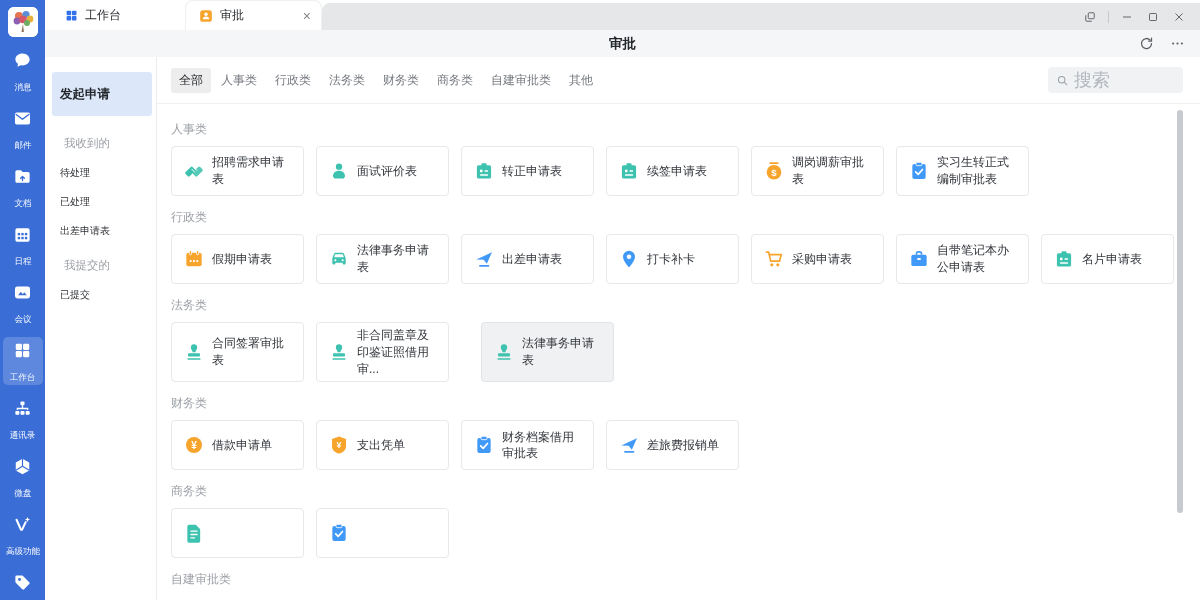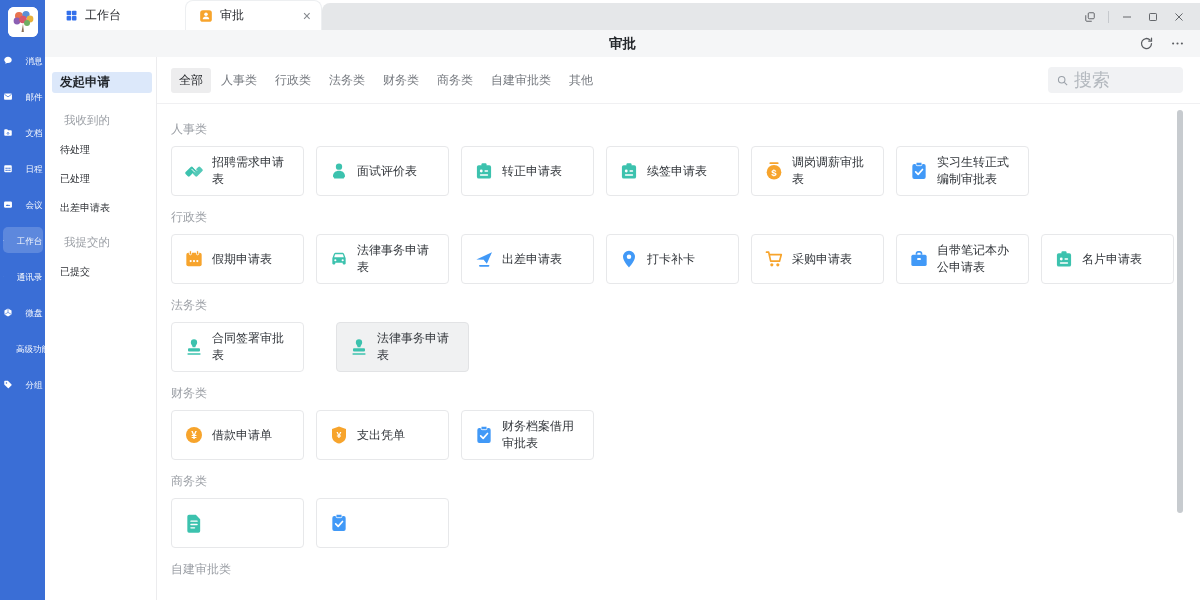--- a/index.html
+++ b/index.html
@@ -3,21 +3,21 @@
 <meta charset="utf-8">
 <style>
   * { margin:0; padding:0; box-sizing:border-box; }
   html,body { width:1200px; height:600px; overflow:hidden; }
   body { font-family:"Liberation Sans","DejaVu Sans",sans-serif; background:#fff; color:#33373c; }
   .app { display:flex; width:1200px; height:600px; }
 
   
   .leftnav { width:45px; background:#3a6ed6; flex-shrink:0; display:flex; flex-direction:column; align-items:center; }
   .avatar { width:30px; height:30px; margin-top:7px; border-radius:6px; background:#fff; overflow:hidden; flex-shrink:0; }
-  .nav-item { width:40px; margin-top:10px; padding:4px 0 3px; border-radius:5px; display:flex; align-items:center; gap:12px; color:#fff; cursor:default;font-family:Liberation Serif, serif; }
+  .nav-item { width:40px; margin-top:10px; padding:4px 0 3px; border-radius:5px; display:flex; flex-direction:column; align-items:center; gap:12px; color:#fff; cursor:default;font-family:Liberation Serif, serif; }
   .nav-item.active { background:rgba(255,255,255,.18); }
   .nav-item .ic { width:19px; height:19px; display:block; }
   .ic svg { width:100%; height:100%; display:block; }
   .nav-label { font-size:9px; line-height:10px; color:rgba(255,255,255,.96); white-space:nowrap; transform:scale(.95); }
 
   .right { flex:1; min-width:0; display:flex; flex-direction:column; }
 
   
   .titlebar { height:30px; background:#fff; display:flex; align-items:stretch; flex-shrink:0; }
   .tab-home { width:140px; display:flex; align-items:center; gap:7px; padding-left:20px; font-size:12px; color:#2b2d31; }
@@ -33,21 +33,21 @@
   
   .header { height:27px; background:#f5f6f7; position:relative; display:flex; align-items:center; flex-shrink:0; }
   .header-title { position:absolute; left:0; right:0; text-align:center; font-size:13.5px; font-weight:bold; color:#25282c; }
   .header-actions { margin-left:auto; display:flex; align-items:center; gap:16px; padding-right:15px; position:relative; z-index:1; color:#5a5d61; }
   .hbtn { width:15px; height:15px; display:block; }
 
   .body { flex:1; min-height:0; display:flex; background:#fff; }
 
   
   .sidebar { width:112px; flex-shrink:0; border-right:1px solid #ececee; padding-top:15px; }
-  .side-primary { margin:0 4px 0 7px; height:21px; background:#dce8fa; border-radius:3px; display:flex; align-items:center; padding-left:8px; font-size:12.5px; font-weight:bold; color:#22262b; }
+  .side-primary { margin:0 4px 0 7px; height:44px; background:#dce8fa; border-radius:3px; display:flex; align-items:center; padding-left:8px; font-size:12.5px; font-weight:bold; color:#22262b; }
   .side-group-label { margin:20px 0 0 19px; font-size:11.5px; color:#9b9fa5; }
   .side-item { margin:15px 0 0 15px; font-size:10px; color:#2f3237; cursor:default; }
 
   
   .content { flex:1; min-width:0; display:flex; flex-direction:column; position:relative; }
   .filterbar { height:47px; flex-shrink:0; display:flex; align-items:center; padding:0 17px 0 14px; border-bottom:1px solid #f0f0f2; }
   .chip { font-size:12px; color:#75797f; padding:4px 8px; border-radius:3px; margin-right:2px; white-space:nowrap; cursor:default; }
   .chip.active { background:#ededee; color:#24272b; }
   .search { margin-left:auto; width:135px; height:26px; background:#f1f2f4; border-radius:4px; display:flex; align-items:center; padding:0 8px; gap:5px; color:#9aa0a8; }
   .search .ic { width:13px; height:13px; flex-shrink:0; }
@@ -389,20 +389,28 @@
               <div class="section-label">法务类</div>
               <div class="card-row">
                 <div class="card">
                   <span class="cicon" style="color:#3cc2ae"><svg viewBox="0 0 24 24" fill="currentColor">
                       <path d="M12 2.8a3.8 3.8 0 0 1 3.8 3.8c0 1.7-1 2.8-1.6 3.9-.3.6-.5 1.2-.5 1.7h-3.4c0-.5-.2-1.1-.5-1.7-.6-1.1-1.6-2.2-1.6-3.9A3.8 3.8 0 0 1 12 2.8z"></path>
                       <rect x="4.8" y="13.4" width="14.4" height="4" rx="1.2"></rect>
                       <rect x="4" y="19.4" width="16" height="2" rx="1"></rect>
                     </svg></span>
                   <span class="card-title">合同签署审批表</span>
                 </div>
+                <div class="card">
+                  <span class="cicon" style="color:#3cc2ae"><svg viewBox="0 0 24 24" fill="currentColor">
+                      <path d="M12 2.8a3.8 3.8 0 0 1 3.8 3.8c0 1.7-1 2.8-1.6 3.9-.3.6-.5 1.2-.5 1.7h-3.4c0-.5-.2-1.1-.5-1.7-.6-1.1-1.6-2.2-1.6-3.9A3.8 3.8 0 0 1 12 2.8z"></path>
+                      <rect x="4.8" y="13.4" width="14.4" height="4" rx="1.2"></rect>
+                      <rect x="4" y="19.4" width="16" height="2" rx="1"></rect>
+                    </svg></span>
+                  <span class="card-title">非合同盖章及印鉴证照借用审...</span>
+                </div>
                 <div class="card hl">
                   <span class="cicon" style="color:#3cc2ae"><svg viewBox="0 0 24 24" fill="currentColor">
                       <path d="M12 2.8a3.8 3.8 0 0 1 3.8 3.8c0 1.7-1 2.8-1.6 3.9-.3.6-.5 1.2-.5 1.7h-3.4c0-.5-.2-1.1-.5-1.7-.6-1.1-1.6-2.2-1.6-3.9A3.8 3.8 0 0 1 12 2.8z"></path>
                       <rect x="4.8" y="13.4" width="14.4" height="4" rx="1.2"></rect>
                       <rect x="4" y="19.4" width="16" height="2" rx="1"></rect>
                     </svg></span>
                   <span class="card-title">法律事务申请表</span>
                 </div>
               </div>
             </div>
@@ -423,20 +431,28 @@
                     </svg></span>
                   <span class="card-title">支出凭单</span>
                 </div>
                 <div class="card">
                   <span class="cicon" style="color:#4199f7"><svg viewBox="0 0 24 24">
                       <rect x="4" y="3.6" width="16" height="18" rx="2.4" fill="currentColor"></rect>
                       <rect x="8.5" y="1.6" width="7" height="4" rx="1.2" fill="currentColor" stroke="#fff" stroke-width="1"></rect>
                       <path d="M8 13l3 3 5.2-5.8" fill="none" stroke="#fff" stroke-width="2" stroke-linecap="round" stroke-linejoin="round"></path>
                     </svg></span>
                   <span class="card-title">财务档案借用审批表</span>
+                </div>
+                <div class="card">
+                  <span class="cicon" style="color:#4199f7"><svg viewBox="0 0 24 24" fill="currentColor">
+                      <path d="M2.8 12.6L21.5 4l-6.1 13.6-3.7-4.7z"></path>
+                      <path d="M11.7 12.9l9.8-8.9-7.2 11.5z" opacity=".55"></path>
+                      <rect x="6" y="19.2" width="12.5" height="2" rx="1"></rect>
+                    </svg></span>
+                  <span class="card-title">差旅费报销单</span>
                 </div>
               </div>
             </div>
             <div class="section">
               <div class="section-label">商务类</div>
               <div class="card-row">
                 <div class="card">
                   <span class="cicon" style="color:#3cc2ae"><svg viewBox="0 0 24 24">
                       <path d="M6 2.2h8.2l5.2 5.2v14.2a2 2 0 0 1-2 2H6a2 2 0 0 1-2-2V4.2a2 2 0 0 1 2-2z" fill="currentColor"></path>
                       <rect x="7.5" y="9" width="9" height="1.6" rx=".8" fill="#fff"></rect>

